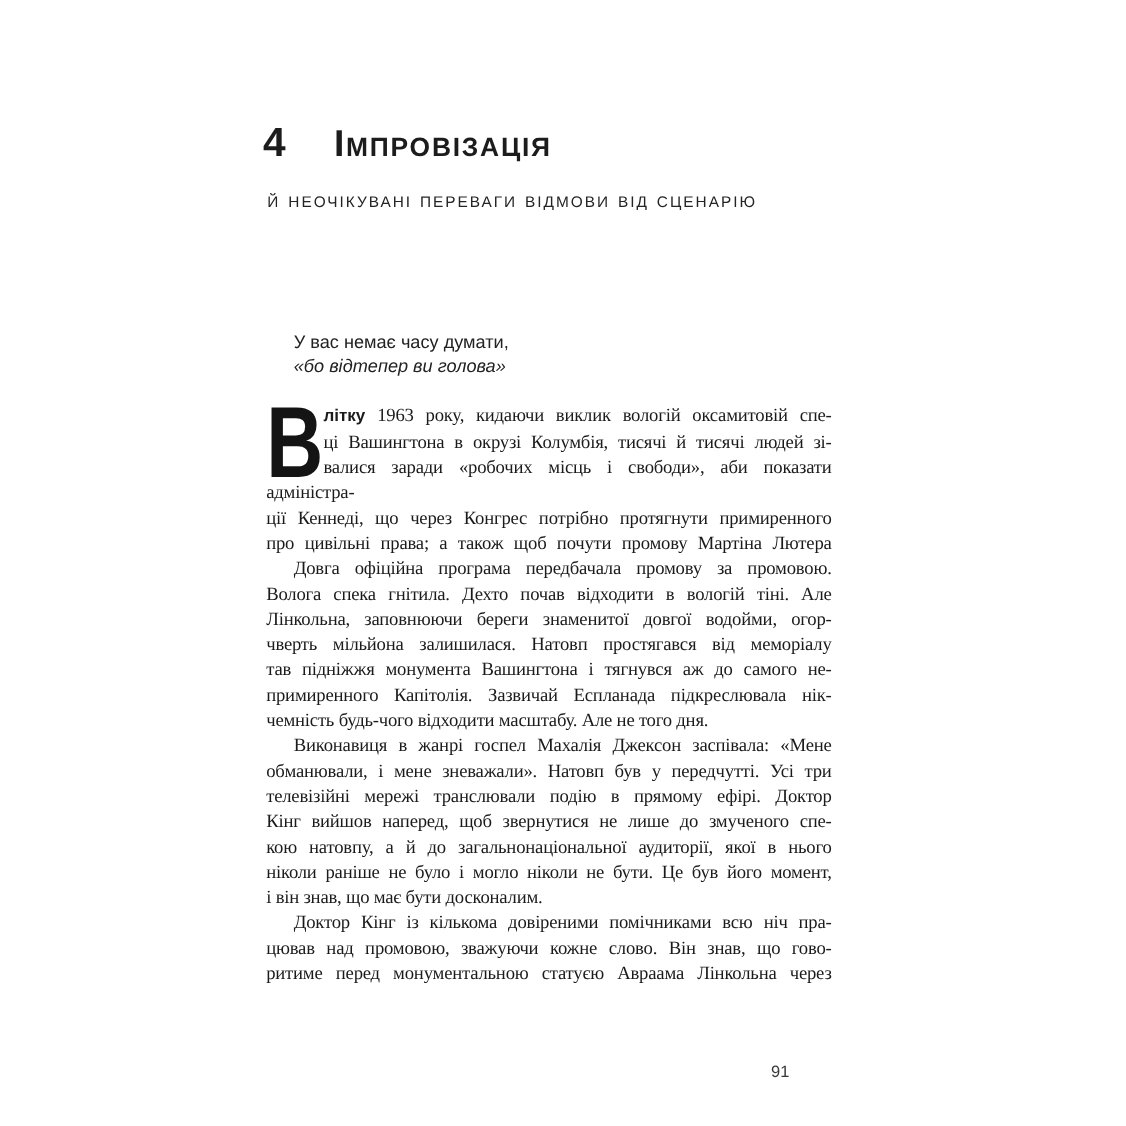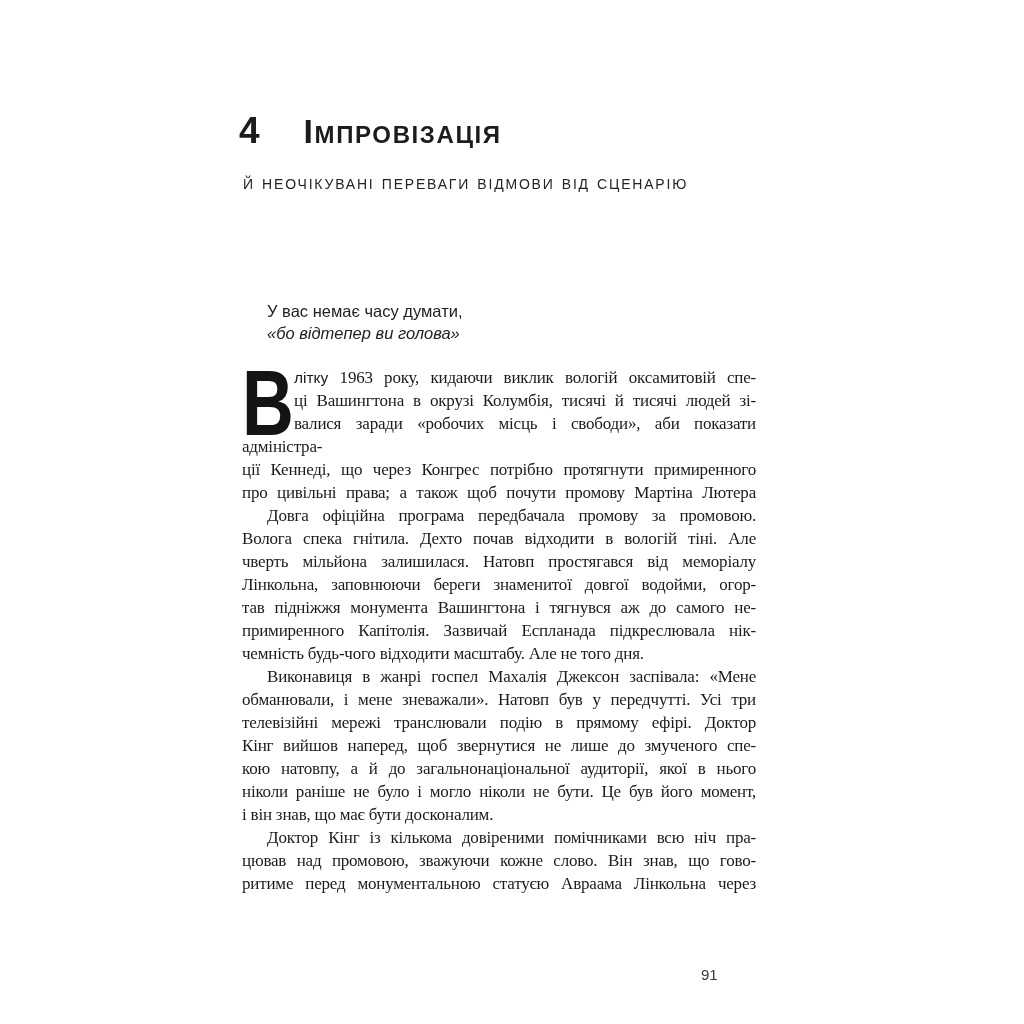--- a/index.html
+++ b/index.html
@@ -100,21 +100,21 @@
     line-height: 1;
     letter-spacing: 0;
     transform: scaleX(0.78);
     transform-origin: 0 0;
     color: #141414;
   }
 
   
   .lead-bold {
     font-family: "Liberation Sans", "DejaVu Sans", sans-serif;
-    font-weight: 400;
+    font-weight: 700;
     font-size: 15.5px;
     letter-spacing: 0;
   }
 
   
   .folio {
     position: absolute;
     left: 701px; top: 934px;
     font-family: "Liberation Sans", "DejaVu Sans", sans-serif;
     font-size: 15px;
@@ -149,22 +149,22 @@
         </span>
         <div class="pline"><b class="lead-bold">літку</b> 1963 року, кидаючи виклик вологій оксамитовій спе-</div>
         <div class="pline">ці Вашингтона в окрузі Колумбія, тисячі й тисячі людей зі-</div>
         <div class="pline">валися заради «робочих місць і свободи», аби показати адміністра-</div>
         <div class="pline">ції Кеннеді, що через Конгрес потрібно протягнути примиренного</div>
         <div class="pline">про цивільні права; а також щоб почути промову Мартіна Лютера</div>
       </div>
       <div class="paragraph">
         <div class="pline indent">Довга офіційна програма передбачала промову за промовою.</div>
         <div class="pline">Волога спека гнітила. Дехто почав відходити в вологій тіні. Але</div>
+        <div class="pline">Лінкольна, заповнюючи береги знаменитої довгої водойми, огор-</div>
         <div class="pline">чверть мільйона залишилася. Натовп простягався від меморіалу</div>
-        <div class="pline">Лінкольна, заповнюючи береги знаменитої довгої водойми, огор-</div>
         <div class="pline">тав підніжжя монумента Вашингтона і тягнувся аж до самого не-</div>
         <div class="pline">примиренного Капітолія. Зазвичай Еспланада підкреслювала нік-</div>
         <div class="pline plast">чемність будь-чого відходити масштабу. Але не того дня.</div>
       </div>
       <div class="paragraph">
         <div class="pline indent">Виконавиця в жанрі госпел Махалія Джексон заспівала: «Мене</div>
         <div class="pline">обманювали, і мене зневажали». Натовп був у передчутті. Усі три</div>
         <div class="pline">телевізійні мережі транслювали подію в прямому ефірі. Доктор</div>
         <div class="pline">Кінг вийшов наперед, щоб звернутися не лише до змученого спе-</div>
         <div class="pline">кою натовпу, а й до загальнонаціональної аудиторії, якої в нього</div>

